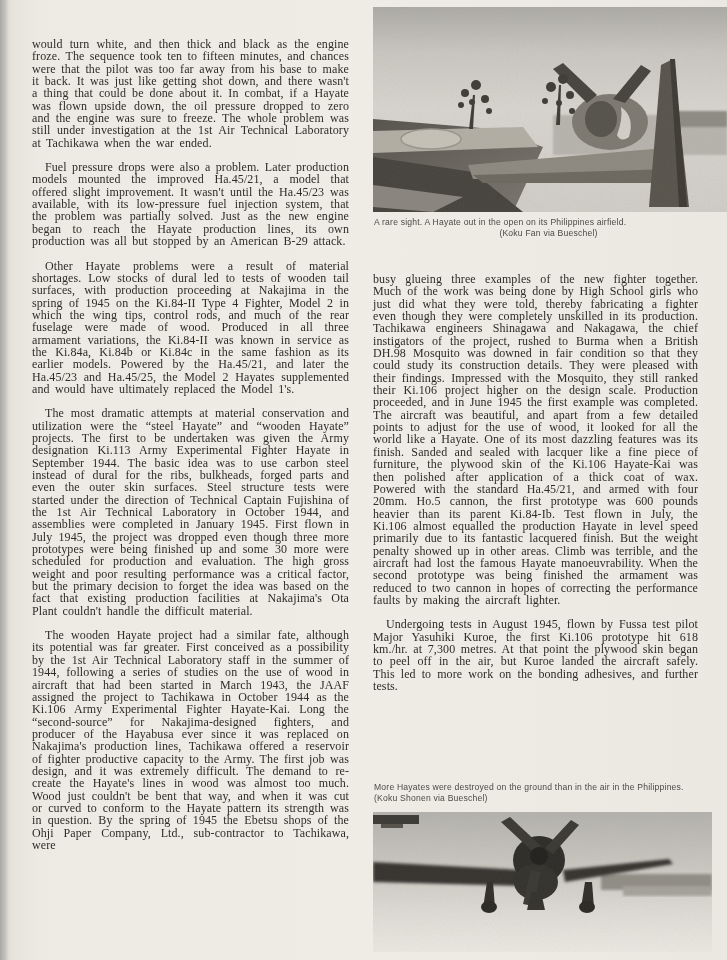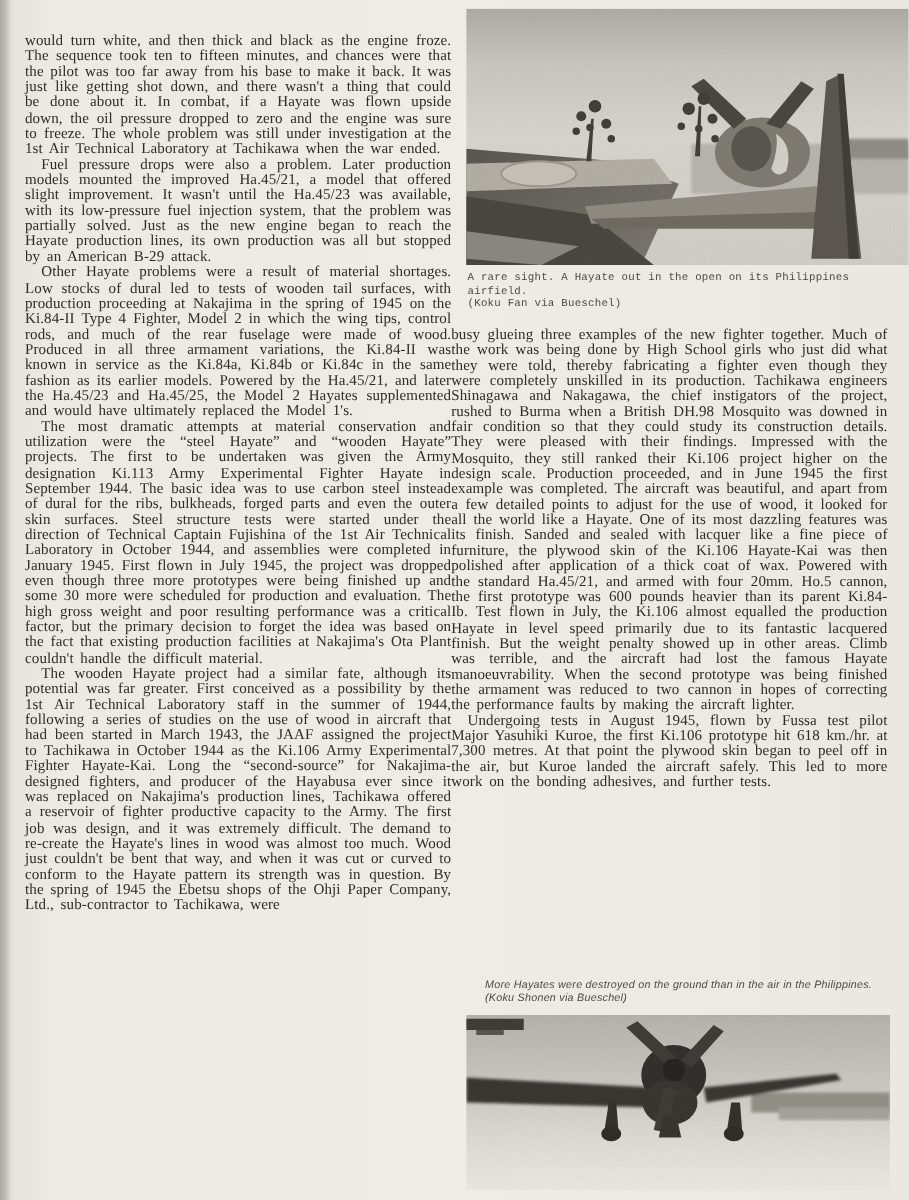--- a/index.html
+++ b/index.html
@@ -22,34 +22,34 @@
     position: absolute;
     text-align: justify;
     color: #2e2c28;
     font-size: 12px;
     line-height: 12.35px;
     letter-spacing: 0.1px;
     word-spacing: 2.2px;
   }
   .col-left  { left: 20px;  top: 26px;  width: 341px; }
   .col-right { left: 361px; top: 261px; width: 349px; }
-  .para { margin: 0; text-indent: 13px; }
+  .para { margin: 12px; text-indent: 13px; }
   .para.no-indent { text-indent: 0; }
   .caption {
     position: absolute;
     font-family: "Liberation Sans", sans-serif;
     font-size: 8.6px;
     line-height: 10.5px;
     color: #4b4a45;
     letter-spacing: 0.2px;
   }
   .caption-top { left: 374px; top: 217px; width: 349px; }
-  .caption-top .cap-line { display: block; font-family: Liberation Mono, monospace; }
-  .caption-top .cap-line.right { text-align: left; }
-  .caption-bottom { left: 388px; top: 782px; width: 330px; font-style: italic; }
+  .caption-top .cap-line { display: block; }
+  .caption-top .cap-line.right { text-align: center; }
+  .caption-bottom { left: 374px; top: 782px; width: 330px; }
   figure { margin: 0; padding: 0; }
   .photo-top { position: absolute; left: 373px; top: 7px; width: 354px; height: 205px; }
   .photo-bottom { position: absolute; left: 373px; top: 812px; width: 339px; height: 140px; }
   svg { display: block; }
 </style>
 </head>
 <body>
 
 <div class="page">
   <div class="edge-strip"></div>

